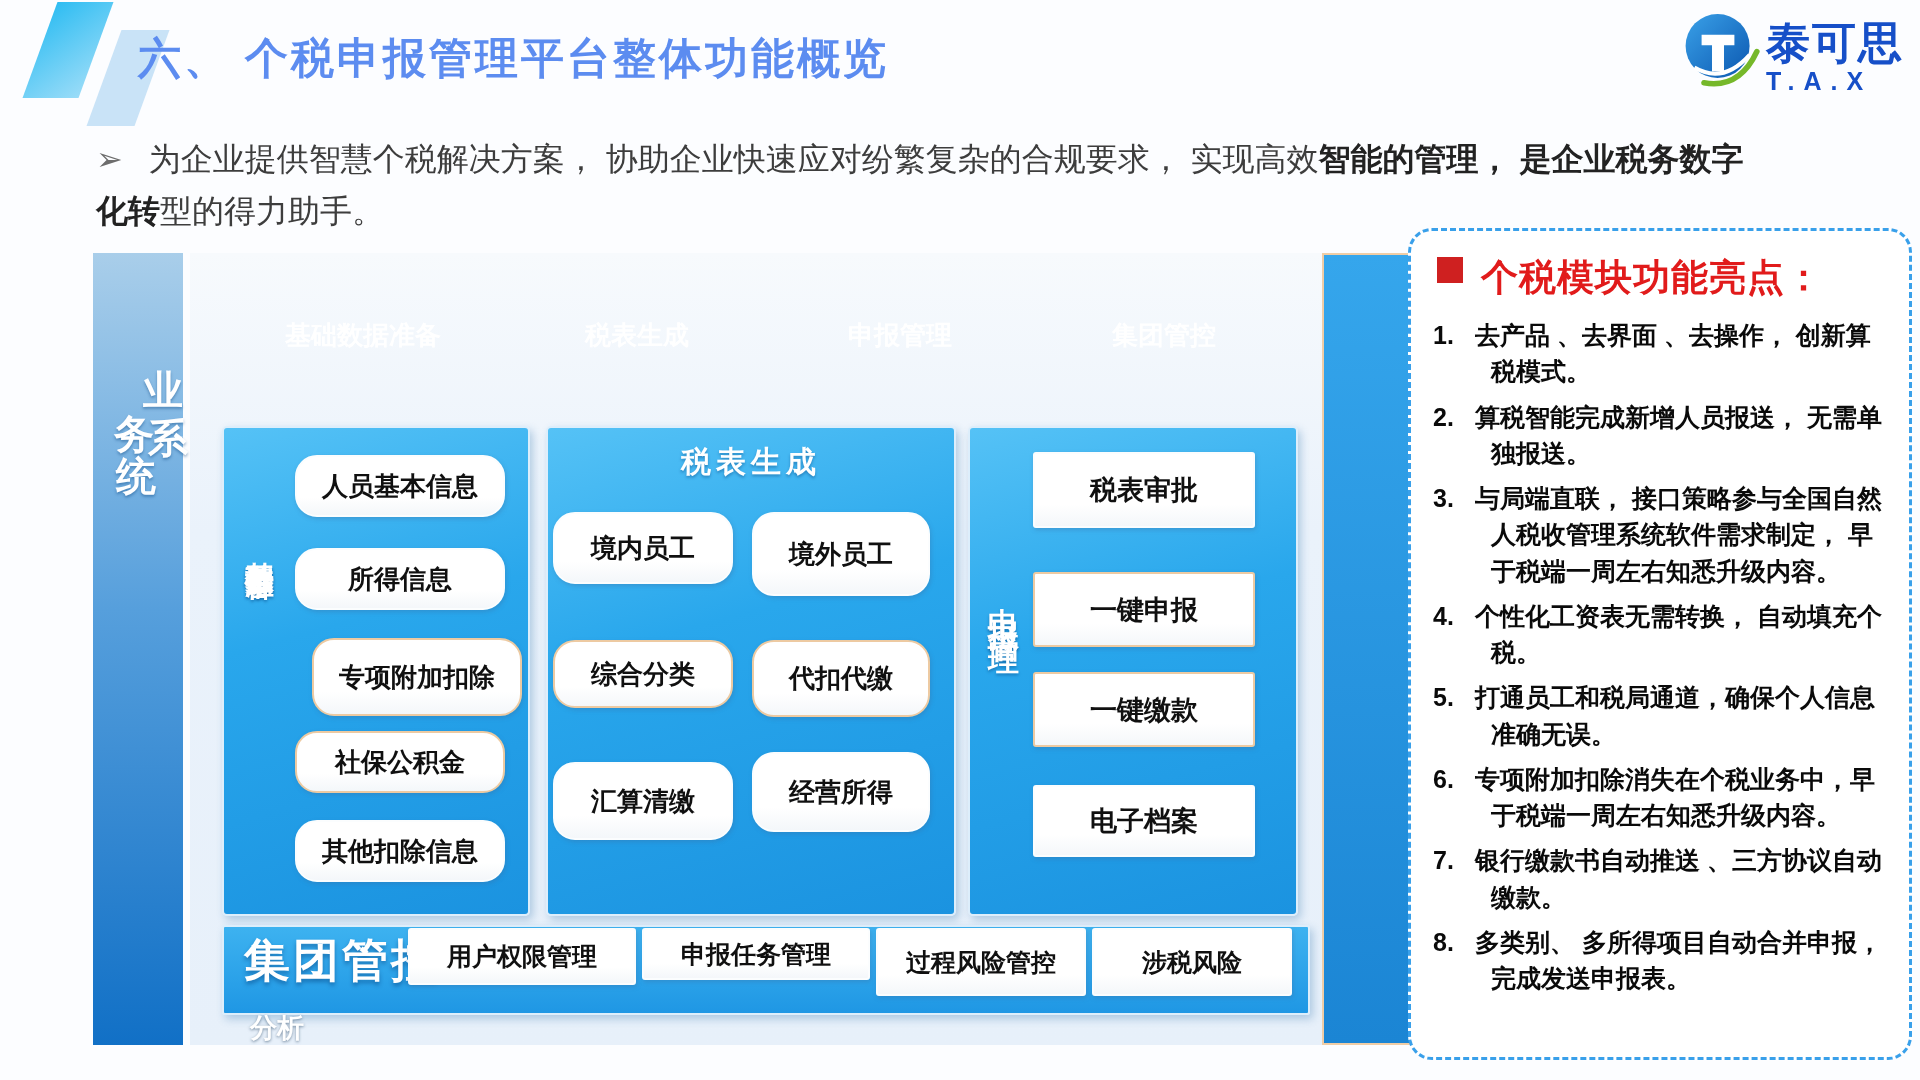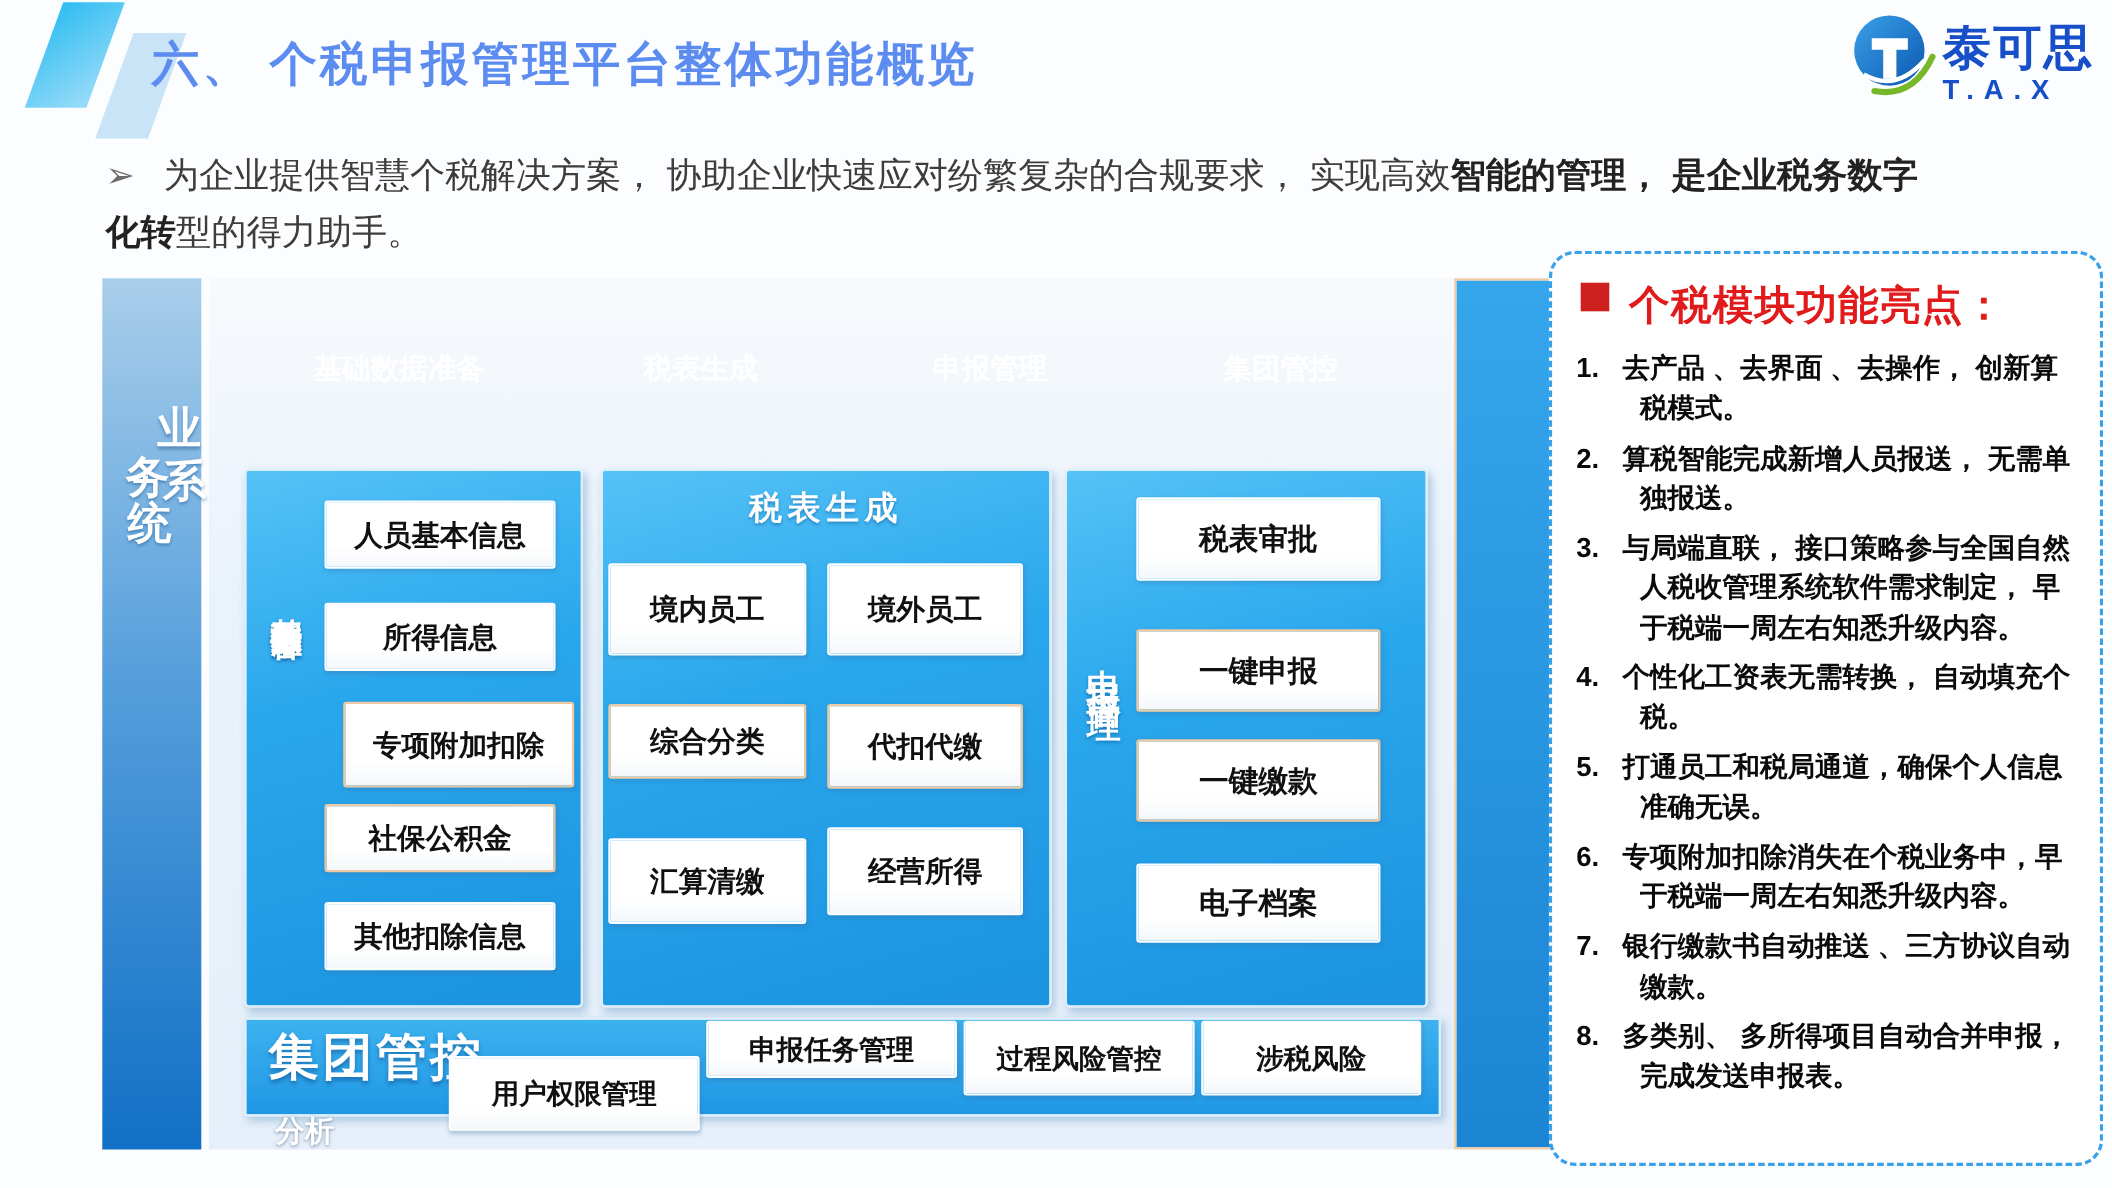--- a/index.html
+++ b/index.html
@@ -56,21 +56,21 @@
   .grp-sub{position:absolute;left:250px;top:1010px;font-size:27px;font-weight:bold;color:#fff;
            text-shadow:0 1px 3px rgba(40,70,100,.6);}
 
   
   .wbox{position:absolute;display:flex;align-items:center;justify-content:center;
         background:linear-gradient(180deg,#ffffff 70%,#f4f7fa);
         border:2px solid #fbfdfe;border-radius:3px;box-sizing:border-box;
         font-weight:bold;color:#101010;white-space:nowrap;
         box-shadow:1px 2px 4px rgba(60,110,160,.35);}
   .tan{border-color:#edcaa2;}
-  .fs26{font-size:26px;} .fs27{font-size:27px;} .fs25{font-size:25px;}
+  .fs26{font-size:26px;border-radius:22px;} .fs27{font-size:27px;} .fs25{font-size:25px;}
 
   
   .panel{position:absolute;left:1408px;top:228px;width:504px;height:832px;box-sizing:border-box;
          background:#fff;border:3px dashed #39a0ea;border-radius:24px;
          padding:22px 16px 14px 20px;}
   .panel-head{display:flex;}
   .panel-bullet{width:26px;height:26px;background:#cf2020;margin:4px 18px 0 6px;flex:none;}
   .panel-title{font-size:37px;font-weight:bold;color:#e11b1b;letter-spacing:1px;white-space:nowrap;}
   .plist{margin-top:14px;}
   .pitem{display:flex;margin-bottom:9px;}
@@ -131,38 +131,38 @@
   <div class="bluecol col-basic"></div>
   <div class="vlabel vl-basic">基础数据准备</div>
   <div class="wbox fs26" style="left:295px;top:455px;width:210px;height:62px;">人员基本信息</div>
   <div class="wbox fs26" style="left:295px;top:548px;width:210px;height:62px;">所得信息</div>
   <div class="wbox fs26 tan" style="left:312px;top:638px;width:210px;height:78px;">专项附加扣除</div>
   <div class="wbox fs26 tan" style="left:295px;top:731px;width:210px;height:62px;">社保公积金</div>
   <div class="wbox fs26" style="left:295px;top:820px;width:210px;height:62px;text-align:right;">其他扣除信息</div>
 
   <div class="bluecol col-tax"></div>
   <div class="tax-header">税表生成</div>
-  <div class="wbox fs26" style="left:553px;top:512px;width:180px;height:84px;">境内员工</div>
+  <div class="wbox fs26" style="left:553px;top:512px;width:180px;height:72px;">境内员工</div>
   <div class="wbox fs26" style="left:752px;top:512px;width:178px;height:84px;">境外员工</div>
   <div class="wbox fs26 tan" style="left:553px;top:640px;width:180px;height:68px;">综合分类</div>
   <div class="wbox fs26 tan" style="left:752px;top:640px;width:178px;height:77px;">代扣代缴</div>
   <div class="wbox fs26" style="left:553px;top:762px;width:180px;height:78px;">汇算清缴</div>
   <div class="wbox fs26" style="left:752px;top:752px;width:178px;height:80px;">经营所得</div>
 
   <div class="bluecol col-declare"></div>
   <div class="vlabel vl-declare">申报管理</div>
   <div class="wbox fs27" style="left:1033px;top:452px;width:222px;height:76px;">税表审批</div>
   <div class="wbox fs27 tan" style="left:1033px;top:572px;width:222px;height:75px;">一键申报</div>
   <div class="wbox fs27 tan" style="left:1033px;top:672px;width:222px;height:75px;">一键缴款</div>
   <div class="wbox fs27" style="left:1033px;top:785px;width:222px;height:72px;">电子档案</div>
 
   <div class="bluecol bottom-bar"></div>
   <div class="grp-label">集团管控</div>
   <div class="grp-sub">分析</div>
-  <div class="wbox fs25" style="left:408px;top:928px;width:228px;height:68px;margin-top:32px;">用户权限管理</div>
+  <div class="wbox fs25" style="left:408px;top:928px;width:228px;height:57px;">用户权限管理</div>
   <div class="wbox fs25" style="left:642px;top:928px;width:228px;height:52px;">申报任务管理</div>
   <div class="wbox fs25" style="left:876px;top:928px;width:210px;height:68px;">过程风险管控</div>
   <div class="wbox fs25" style="left:1092px;top:928px;width:200px;height:68px;">涉税风险</div>
 
   <div class="panel">
     <div class="panel-head">
       <span class="panel-bullet"></span>
       <span class="panel-title">个税模块功能亮点：</span>
     </div>
     <div class="plist">

